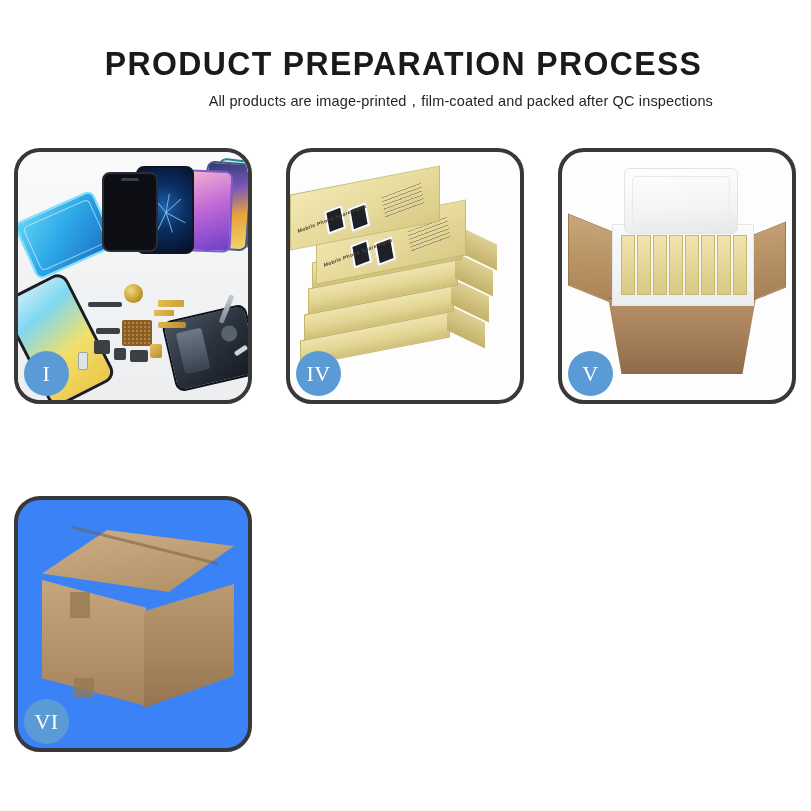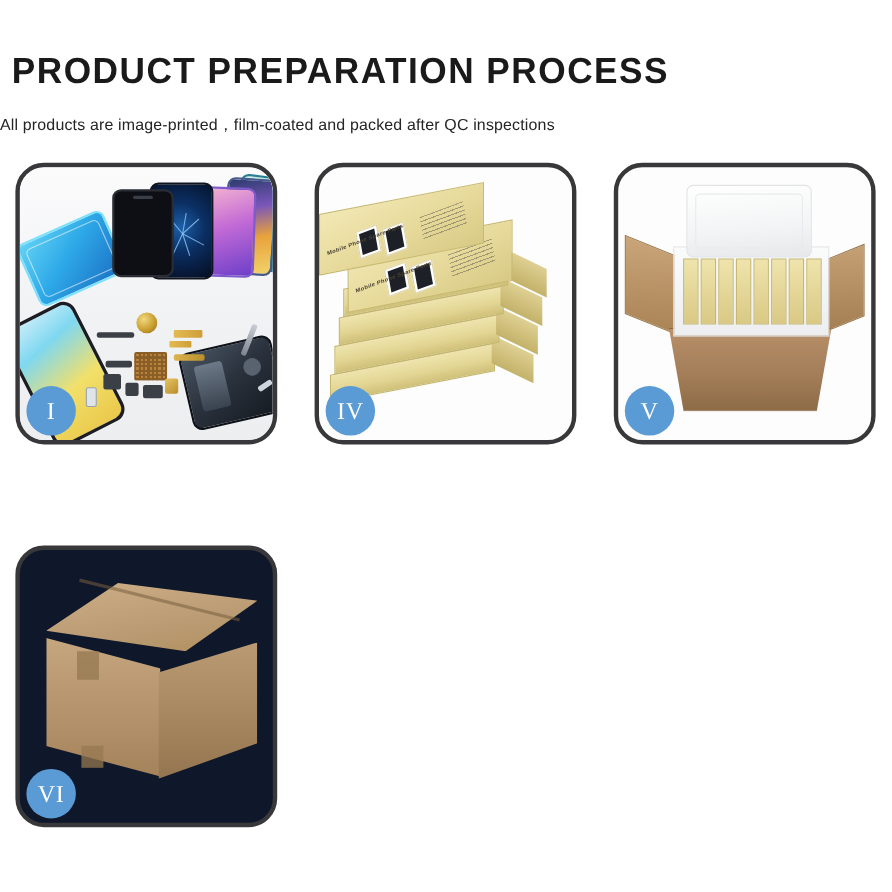--- a/index.html
+++ b/index.html
@@ -7,33 +7,33 @@
   body {
     width: 811px;
     height: 811px;
     background: #ffffff;
     font-family: "Liberation Sans", sans-serif;
     overflow: hidden;
     position: relative;
   }
 
   
-  .header { width: 713px; padding-top: 44px; text-align: left; }
+  .header { width: 713px; padding-top: 44px; text-align: right; }
 
   .title {
     font-size: 33px;
     font-weight: 600;
     letter-spacing: 1.4px;
     color: #1a1a1a;
     line-height: 40px;
     transform: scaleX(0.97);
   }
 
   .subtitle {
-    margin-top: 20px;
+    margin-top: 7px;
     font-size: 14.5px;
     font-weight: 400;
     color: #252525;
     letter-spacing: 0.15px;
     line-height: 20px;
   }
 
   
   .grid {
     position: absolute;
@@ -316,21 +316,21 @@
   .ybox-row {
     position:absolute; left:8px; top:10px; width:126px; height:60px;
     display:flex; gap:2px;
   }
   .ybox {
     flex:1; background: linear-gradient(180deg,#efe4ac,#d9c985);
     border:1px solid #c8b86f;
   }
 
   
-  .p6 { background:#0f172a; }
+  .p6 { background:#3b82f6; }
   .c6-top {
     position:absolute; left:24px; top:30px; width:192px; height:62px;
     background: linear-gradient(170deg,#cdae87 0%, #bb9b73 60%, #b0905f 100%);
     clip-path: polygon(34% 0, 100% 26%, 66% 100%, 0 70%);
   }
   .c6-front {
     position:absolute; left:24px; top:80px; width:104px; height:126px;
     background: linear-gradient(180deg,#c5a67f 0%, #b3916a 60%, #a4835b 100%);
     clip-path: polygon(0 0, 100% 22%, 100% 100%, 0 78%);
   }

